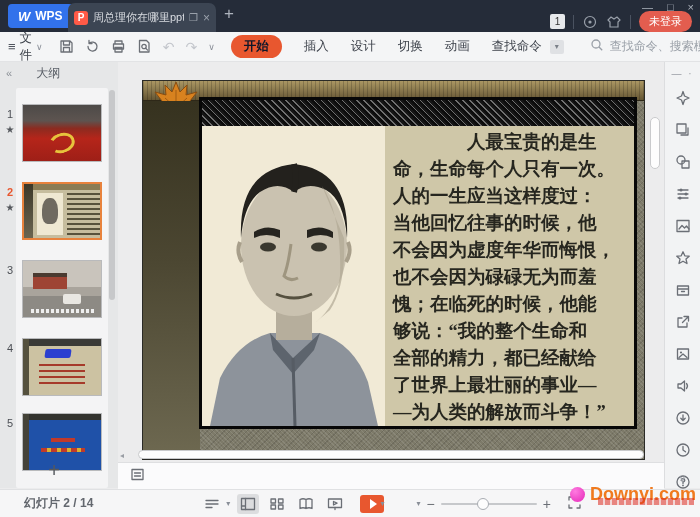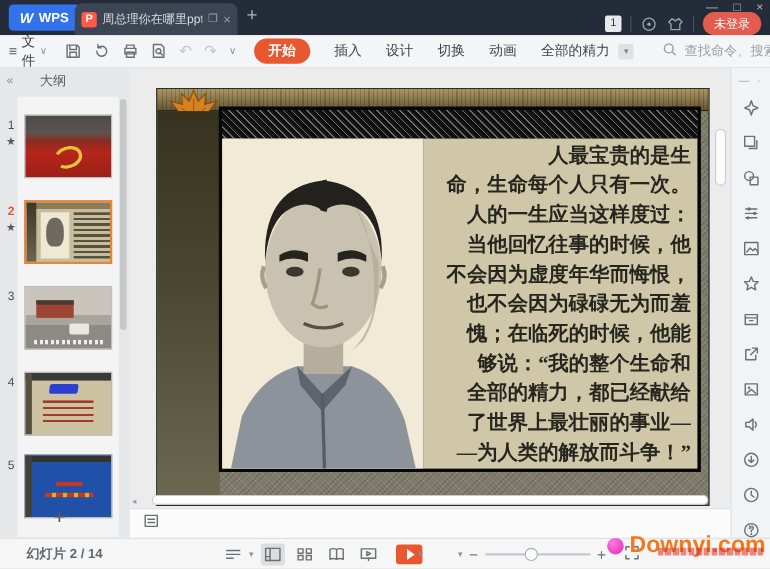--- a/index.html
+++ b/index.html
@@ -28,21 +28,21 @@
   
   .menubar { position:absolute; left:0; top:32px; width:700px; height:30px; background:#f4f5f6; border-bottom:1px solid #e2e3e5; display:flex; align-items:center; font-size:12.5px; color:#3e434c; }
   .file-group { display:flex; align-items:center; gap:4px; padding:0 8px; }
   .hamburger { font-size:13px; color:#50555e; }
   .small-caret { font-size:9px; color:#8a8f98; }
   .qbar { display:flex; align-items:center; gap:11px; padding:0 8px; }
   .qico svg { display:block; }
   .undo-redo { color:#c3c6cc; font-size:14px; }
   .rtabs { display:flex; align-items:center; gap:22px; margin-left:8px; }
   .rtab { white-space:nowrap; }
-  .rtab.active { background:#e8572f; color:#ffffff; border-radius:13px; padding:3px 13px; font-weight:bold; }
+  .rtab.active { background:#e8572f; color:#0f172a; border-radius:13px; padding:3px 13px; font-weight:bold; }
   .ssdrop { width:14px; height:14px; background:#dfe1e4; border-radius:2px; display:flex; align-items:center; justify-content:center; color:#7b8089; font-size:8px; margin-left:-14px; }
   .searchbox { display:flex; align-items:center; gap:6px; color:#9aa0a8; margin-left:26px; font-size:12px; white-space:nowrap; }
 
   
   .sidebar { position:absolute; left:0; top:62px; width:118px; height:426px; background:#e6e7e8; }
   .side-head { height:22px; display:flex; align-items:center; gap:10px; padding:0 6px; }
   .collapse { color:#8b9097; font-size:11px; }
   .outline-tab { color:#5a5f67; font-size:12px; margin-left:14px; }
   .slides-tab { background:#72767d; color:#fff; font-size:12px; border-radius:10px; padding:2px 10px; }
   .thumb-panel { position:absolute; left:16px; top:26px; width:92px; height:400px; background:#f4f4f5; border-radius:2px; }
@@ -86,21 +86,21 @@
   .strip-top { position:absolute; left:0; top:0; width:100%; height:20px;
                background:linear-gradient(180deg,#ab9763 0%,#8d7a4a 55%,#655634 100%);
                background-image:repeating-linear-gradient(90deg,rgba(0,0,0,.18) 0 1px,transparent 1px 4px),linear-gradient(180deg,#ab9763,#655634);
                border-bottom:1px solid #2e2818; }
   .leaf { position:absolute; left:8px; top:-1px; width:50px; height:54px; }
   .band-left { position:absolute; left:0; top:20px; width:57px; bottom:0;
                background:linear-gradient(180deg,#36321f 0%,#4c4732 45%,#6e6951 100%); }
   .frame { position:absolute; left:56px; top:16px; width:438px; height:332px; border:3px solid #070707; display:flex; flex-direction:column; background:#111; }
   .noise-banner { height:26px; flex:none; background-color:#141414;
       background-image:repeating-linear-gradient(45deg,#0c0c0c 0 2px,#6f6f6f 2px 3px,#161616 3px 5px),repeating-linear-gradient(-45deg,rgba(255,255,255,.55) 0 1px,transparent 1px 4px); }
-  .frame-body { flex:1; display:flex;text-align:right; }
+  .frame-body { flex:1; display:flex; }
   .portrait-panel { width:183px; flex:none; background:#f1ead6; }
   .portrait-panel svg { display:block; width:100%; height:100%; }
   .text-panel { flex:1; background:#cfc7a8; padding:3px 6px 0 8px; overflow:hidden; }
   .quote { font-family:"Liberation Serif","DejaVu Serif",serif; font-weight:bold; font-size:18.5px; line-height:27px; color:#26261f; white-space:pre-line; }
 
   .v-scroll { position:absolute; right:4px; top:55px; width:10px; height:52px; background:#fdfdfd; border:1px solid #c9cacc; border-radius:5px; }
   .h-scroll-track { position:absolute; left:10px; bottom:3px; right:16px; height:9px; }
   .h-scroll-arrow { position:absolute; left:-8px; top:1px; font-size:8px; color:#9a9ea5; }
   .h-scroll-thumb { position:absolute; left:10px; right:4px; top:0; height:9px; background:#fdfdfd; border:1px solid #c9cacc; border-radius:5px; }
 
@@ -124,21 +124,21 @@
   .sb-caret { font-size:8px; color:#8a8f98; margin-left:-4px; }
   .play-btn { width:24px; height:18px; background:#e8572f; border-radius:3px; display:flex; align-items:center; justify-content:center; margin-left:14px; }
   .play-tri { width:0; height:0; border-left:7px solid #fff; border-top:5px solid transparent; border-bottom:5px solid transparent; margin-left:2px; }
   .sb-zoomtxt { margin-left:12px; white-space:nowrap;margin-top:40px; }
   .zoom-minus,.zoom-plus { font-size:14px; color:#6b6f76; margin:0 6px; }
   .zoom-line { position:relative; width:96px; height:2px; background:#c6c8cb; border-radius:1px; }
   .zoom-thumb { position:absolute; left:36px; top:-5px; width:12px; height:12px; background:#fdfdfd; border:1px solid #a9adb3; border-radius:50%; }
   .fit-ico { margin-left:10px; }
   .watermark { position:absolute; right:4px; top:-6px; display:flex; align-items:center; gap:5px; }
   .wm-dot { width:15px; height:15px; border-radius:50%; background:radial-gradient(circle at 35% 30%,#ff7ae0,#e528b8); }
-  .wm-text { color:#f07a1e; font-size:21px; font-weight:bold; font-family:"Liberation Sans",sans-serif; }
+  .wm-text { color:#f07a1e; font-size:18px; font-weight:bold; font-family:"Liberation Sans",sans-serif; }
   .wm-sub { position:absolute; right:2px; top:14px; width:96px; height:7px; background:repeating-linear-gradient(90deg,rgba(220,40,30,.55) 0 5px,rgba(220,40,30,.15) 5px 7px); filter:blur(.6px); }
 
   .i-stroke { stroke:#6b6f76; fill:none; stroke-width:1.3; stroke-linecap:round; stroke-linejoin:round; }
 </style>
 </head>
 <body>
 
 <div id="app">
 
   <div class="titlebar">
@@ -209,21 +209,21 @@
       <span class="undo-redo">↶</span>
       <span class="undo-redo">↷</span>
       <span class="small-caret">∨</span>
     </div>
     <div class="rtabs">
       <span class="rtab active">开始</span>
       <span class="rtab">插入</span>
       <span class="rtab">设计</span>
       <span class="rtab">切换</span>
       <span class="rtab">动画</span>
-      <span class="rtab">全部的精力</span>
+      <span class="rtab">查找命令</span>
       <span class="ssdrop">▾</span>
     </div>
     <div class="searchbox">
       <span>
         <svg width="14" height="14" viewBox="0 0 14 14">
             <circle cx="6" cy="6" r="4" stroke="#9aa0a8" fill="none" stroke-width="1.3"></circle>
             <path d="M9 9 l3.2 3.2" stroke="#9aa0a8" stroke-width="1.3"></path>
           </svg>
       </span>
       <span>查找命令、搜索模板</span>

